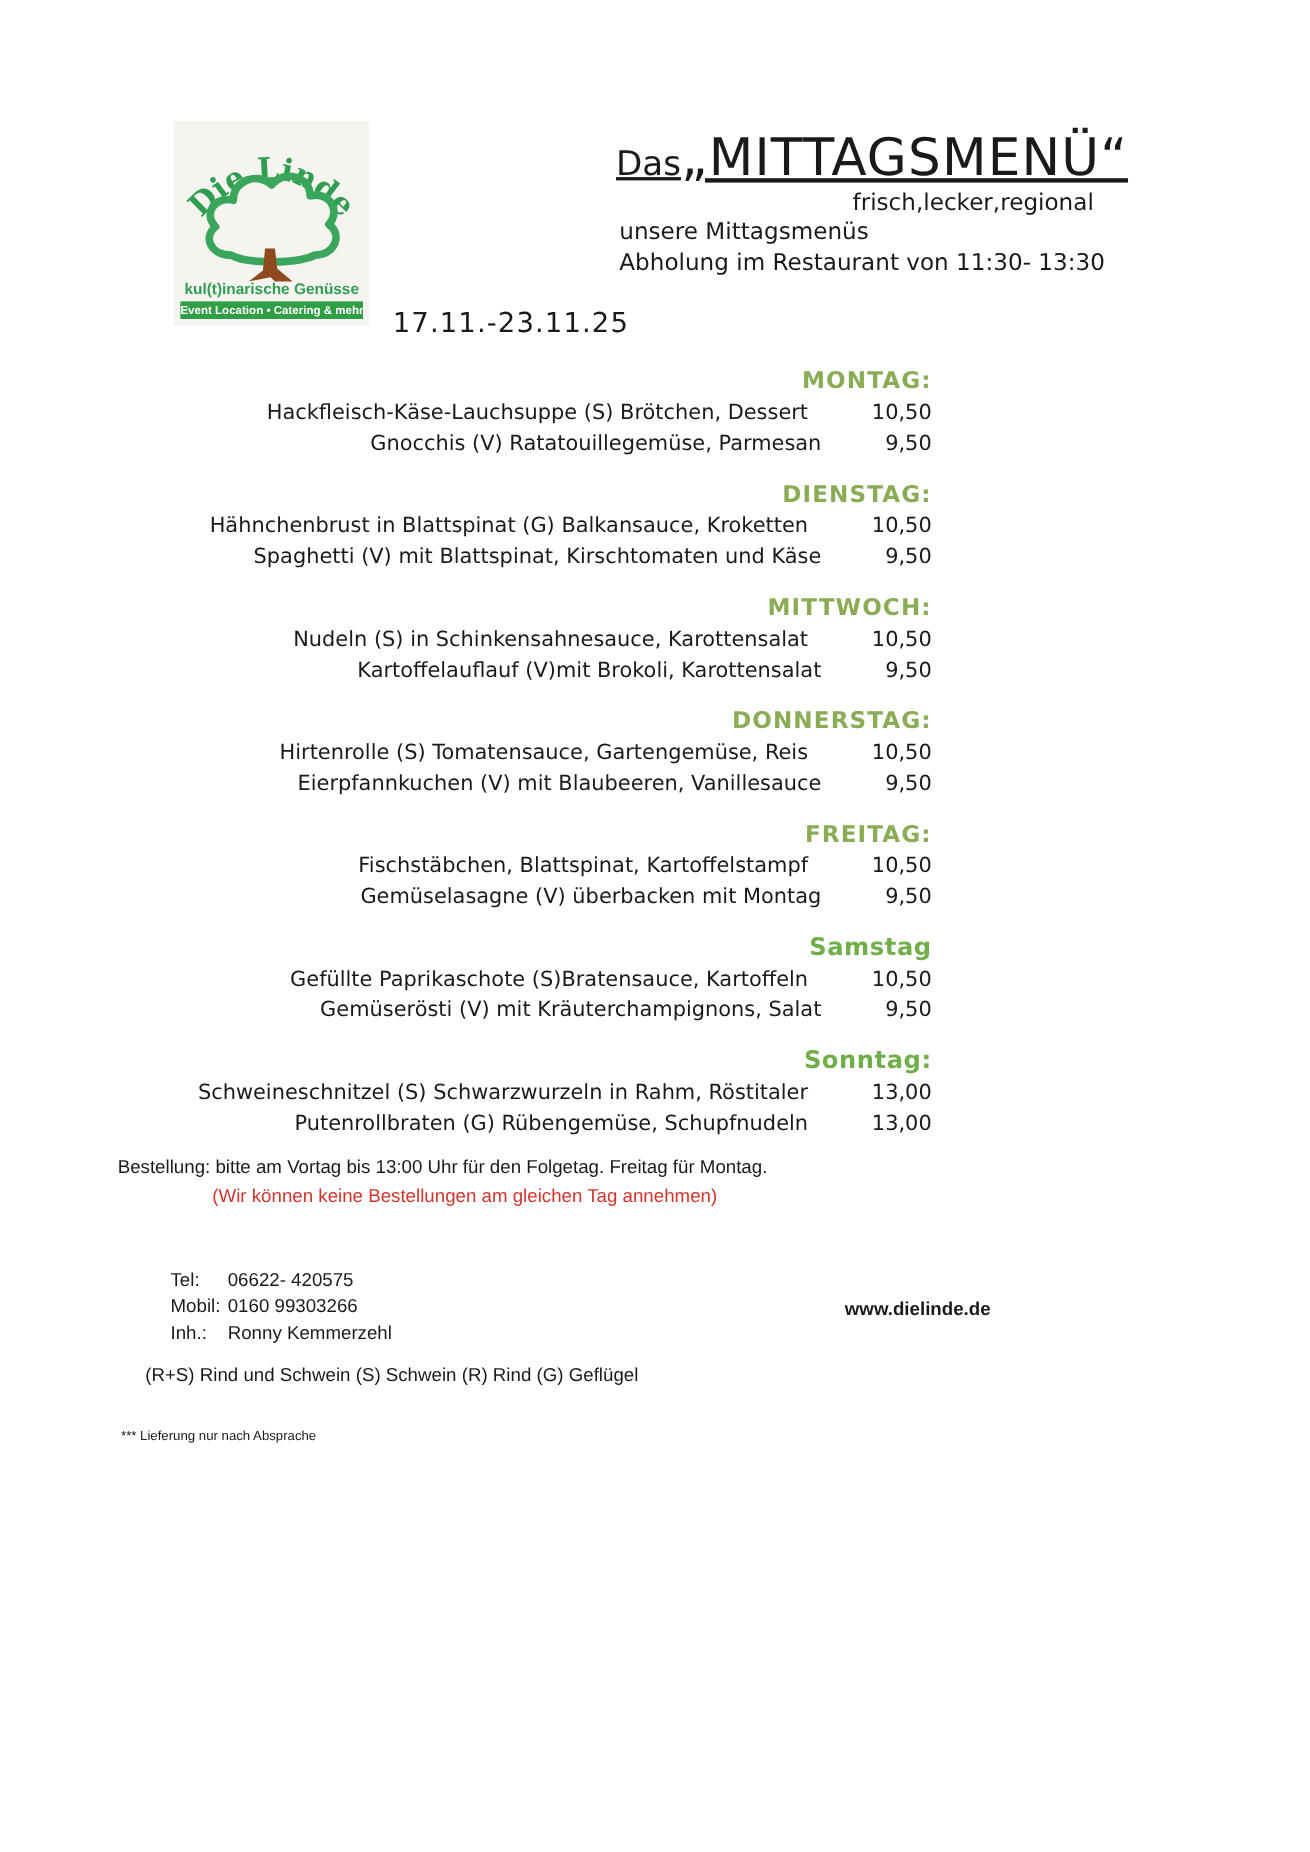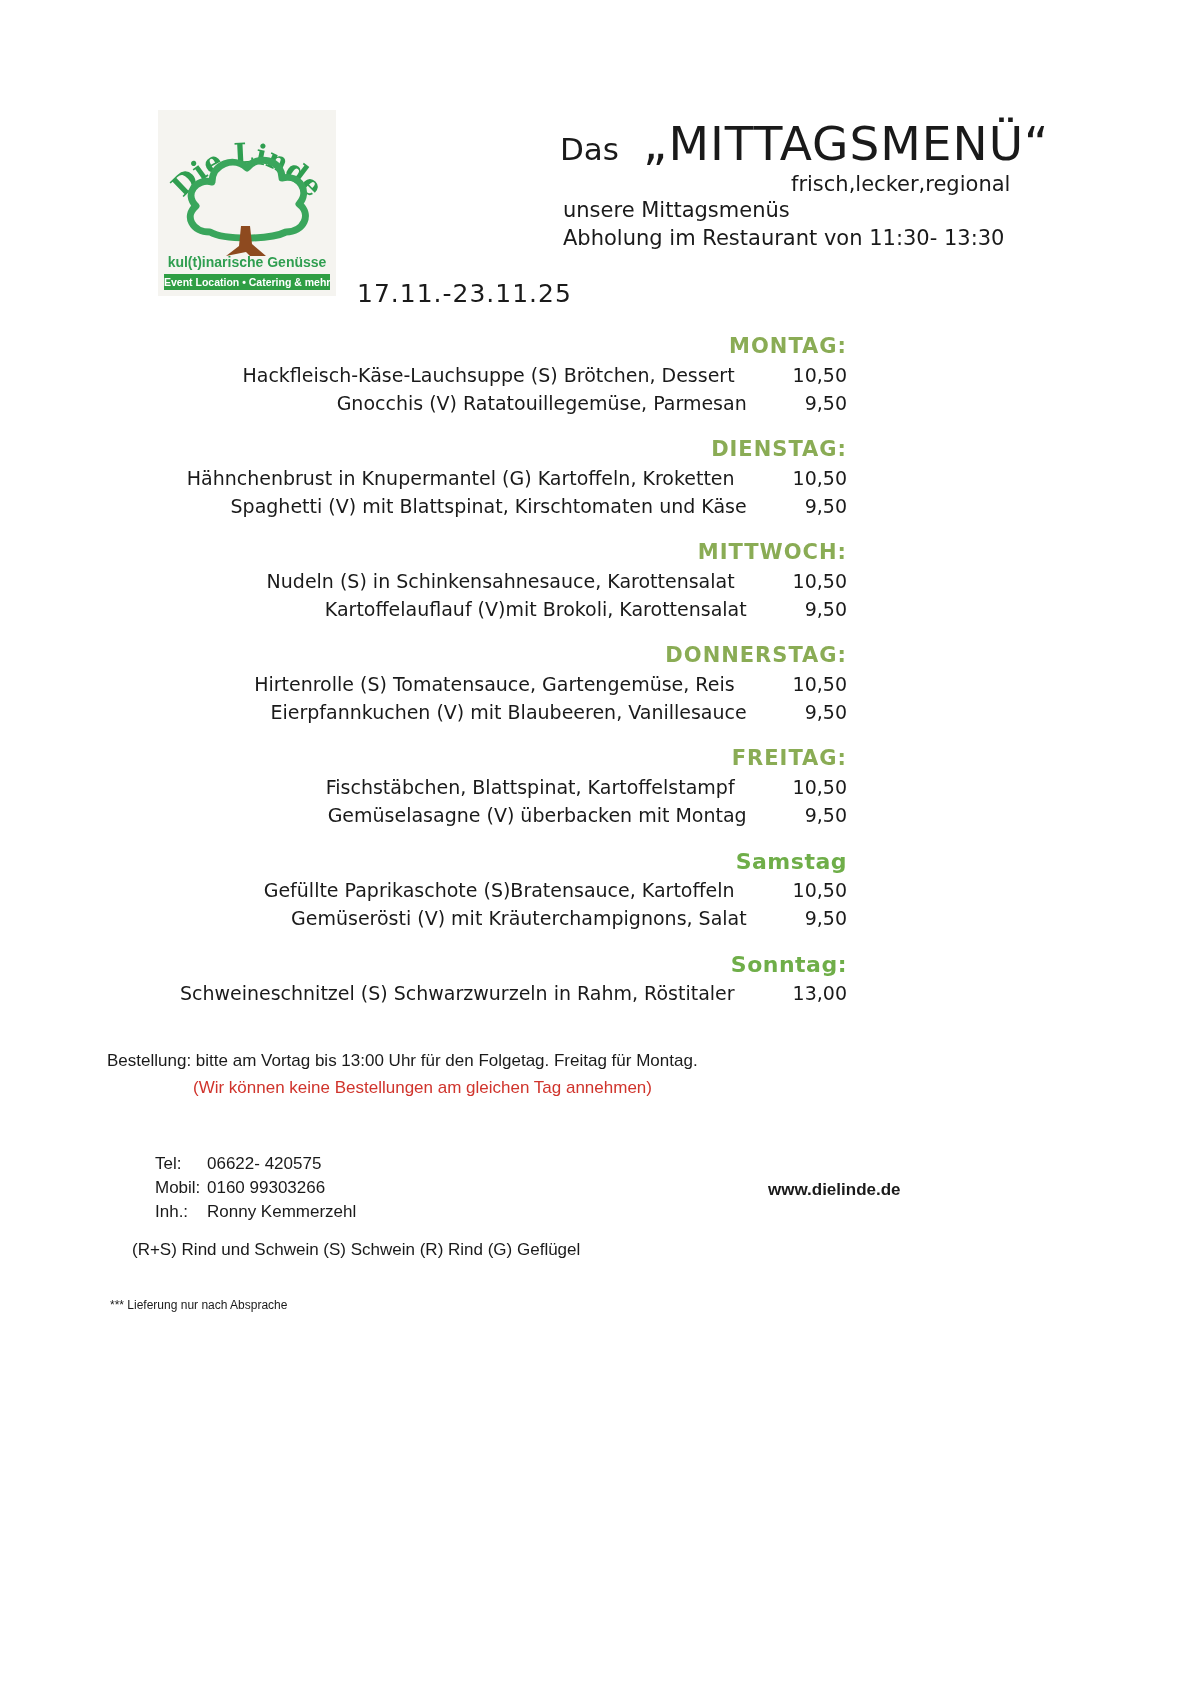--- a/index.html
+++ b/index.html
@@ -34,26 +34,27 @@
     font-family:"Liberation Sans", sans-serif;
     font-weight:bold; font-size:10.5px;
     text-align:center; padding:2px 0;
     white-space:nowrap;
   }
 
   
   .hand { font-family:"DejaVu Sans", sans-serif; }
   .title-row {
     position:absolute; left:560px; top:116px;
-    display:flex; align-items:baseline; gap:24px;
+    display:flex; align-items:baseline; gap:0;
     white-space:nowrap;
+    text-decoration:underline;
   }
   .title-das  { font-size:31px; }
   .title-main { font-size:47px; letter-spacing:1px; }
-  .subtitle   { position:absolute; left:775px; top:172px; font-size:21px;margin-left:16px; }
+  .subtitle   { position:absolute; left:775px; top:172px; font-size:21px; }
   .intro-line { position:absolute; left:563px; top:198px; font-size:21px; }
   .pickup-line{ position:absolute; left:563px; top:226px; font-size:21px; }
   .date-range { position:absolute; left:357px; top:279px; font-size:25px; letter-spacing:1px; }
 
   
   #menu {
     position:absolute; left:107px; top:334px; width:740px;text-align:right;
   }
   .day { margin-bottom:20px; }
   .day-heading {
@@ -130,21 +131,21 @@
   <div class="date-range hand">17.11.-23.11.25</div>
 
   <div id="menu" class="hand">
       <section class="day">
         <div class="day-heading caps">MONTAG:</div>
         <div class="menu-item"><span class="dish">Hackfleisch-Käse-Lauchsuppe (S) Brötchen, Dessert</span><span class="price">10,50</span></div>
         <div class="menu-item"><span class="dish">Gnocchis (V) Ratatouillegemüse, Parmesan</span><span class="price">9,50</span></div>
       </section>
       <section class="day">
         <div class="day-heading caps">DIENSTAG:</div>
-        <div class="menu-item"><span class="dish">Hähnchenbrust in Knupermantel (G) Kartoffeln, Kroketten</span><span class="price">10,50</span></div>
+        <div class="menu-item"><span class="dish">Hähnchenbrust in Blattspinat (G) Balkansauce, Kroketten</span><span class="price">10,50</span></div>
         <div class="menu-item"><span class="dish">Spaghetti (V) mit Blattspinat, Kirschtomaten und Käse</span><span class="price">9,50</span></div>
       </section>
       <section class="day">
         <div class="day-heading caps">MITTWOCH:</div>
         <div class="menu-item"><span class="dish">Nudeln (S) in Schinkensahnesauce, Karottensalat</span><span class="price">10,50</span></div>
         <div class="menu-item"><span class="dish">Kartoffelauflauf (V)mit Brokoli, Karottensalat</span><span class="price">9,50</span></div>
       </section>
       <section class="day">
         <div class="day-heading caps">DONNERSTAG:</div>
         <div class="menu-item"><span class="dish">Hirtenrolle (S) Tomatensauce, Gartengemüse, Reis</span><span class="price">10,50</span></div>
@@ -156,20 +157,21 @@
         <div class="menu-item"><span class="dish">Gemüselasagne (V) überbacken mit Montag</span><span class="price">9,50</span></div>
       </section>
       <section class="day">
         <div class="day-heading script">Samstag</div>
         <div class="menu-item"><span class="dish">Gefüllte Paprikaschote (S)Bratensauce, Kartoffeln</span><span class="price">10,50</span></div>
         <div class="menu-item"><span class="dish">Gemüserösti (V) mit Kräuterchampignons, Salat</span><span class="price">9,50</span></div>
       </section>
       <section class="day">
         <div class="day-heading script">Sonntag:</div>
         <div class="menu-item"><span class="dish">Schweineschnitzel (S) Schwarzwurzeln in Rahm, Röstitaler</span><span class="price">13,00</span></div>
+        <div class="menu-item"><span class="dish">Putenrollbraten (G) Rübengemüse, Schupfnudeln</span><span class="price">13,00</span></div>
       </section>
     </div>
 
   <div class="order-note sans">Bestellung: bitte am Vortag bis 13:00 Uhr für den Folgetag. Freitag für Montag.</div>
   <div class="order-warning sans">(Wir können keine Bestellungen am gleichen Tag annehmen)</div>
 
   <div class="contact-block sans">
       <div><span class="contact-label">Tel:</span><span>06622- 420575</span></div>
       <div><span class="contact-label">Mobil:</span><span>0160 99303266</span></div>
       <div><span class="contact-label">Inh.:</span><span>Ronny Kemmerzehl</span></div>

